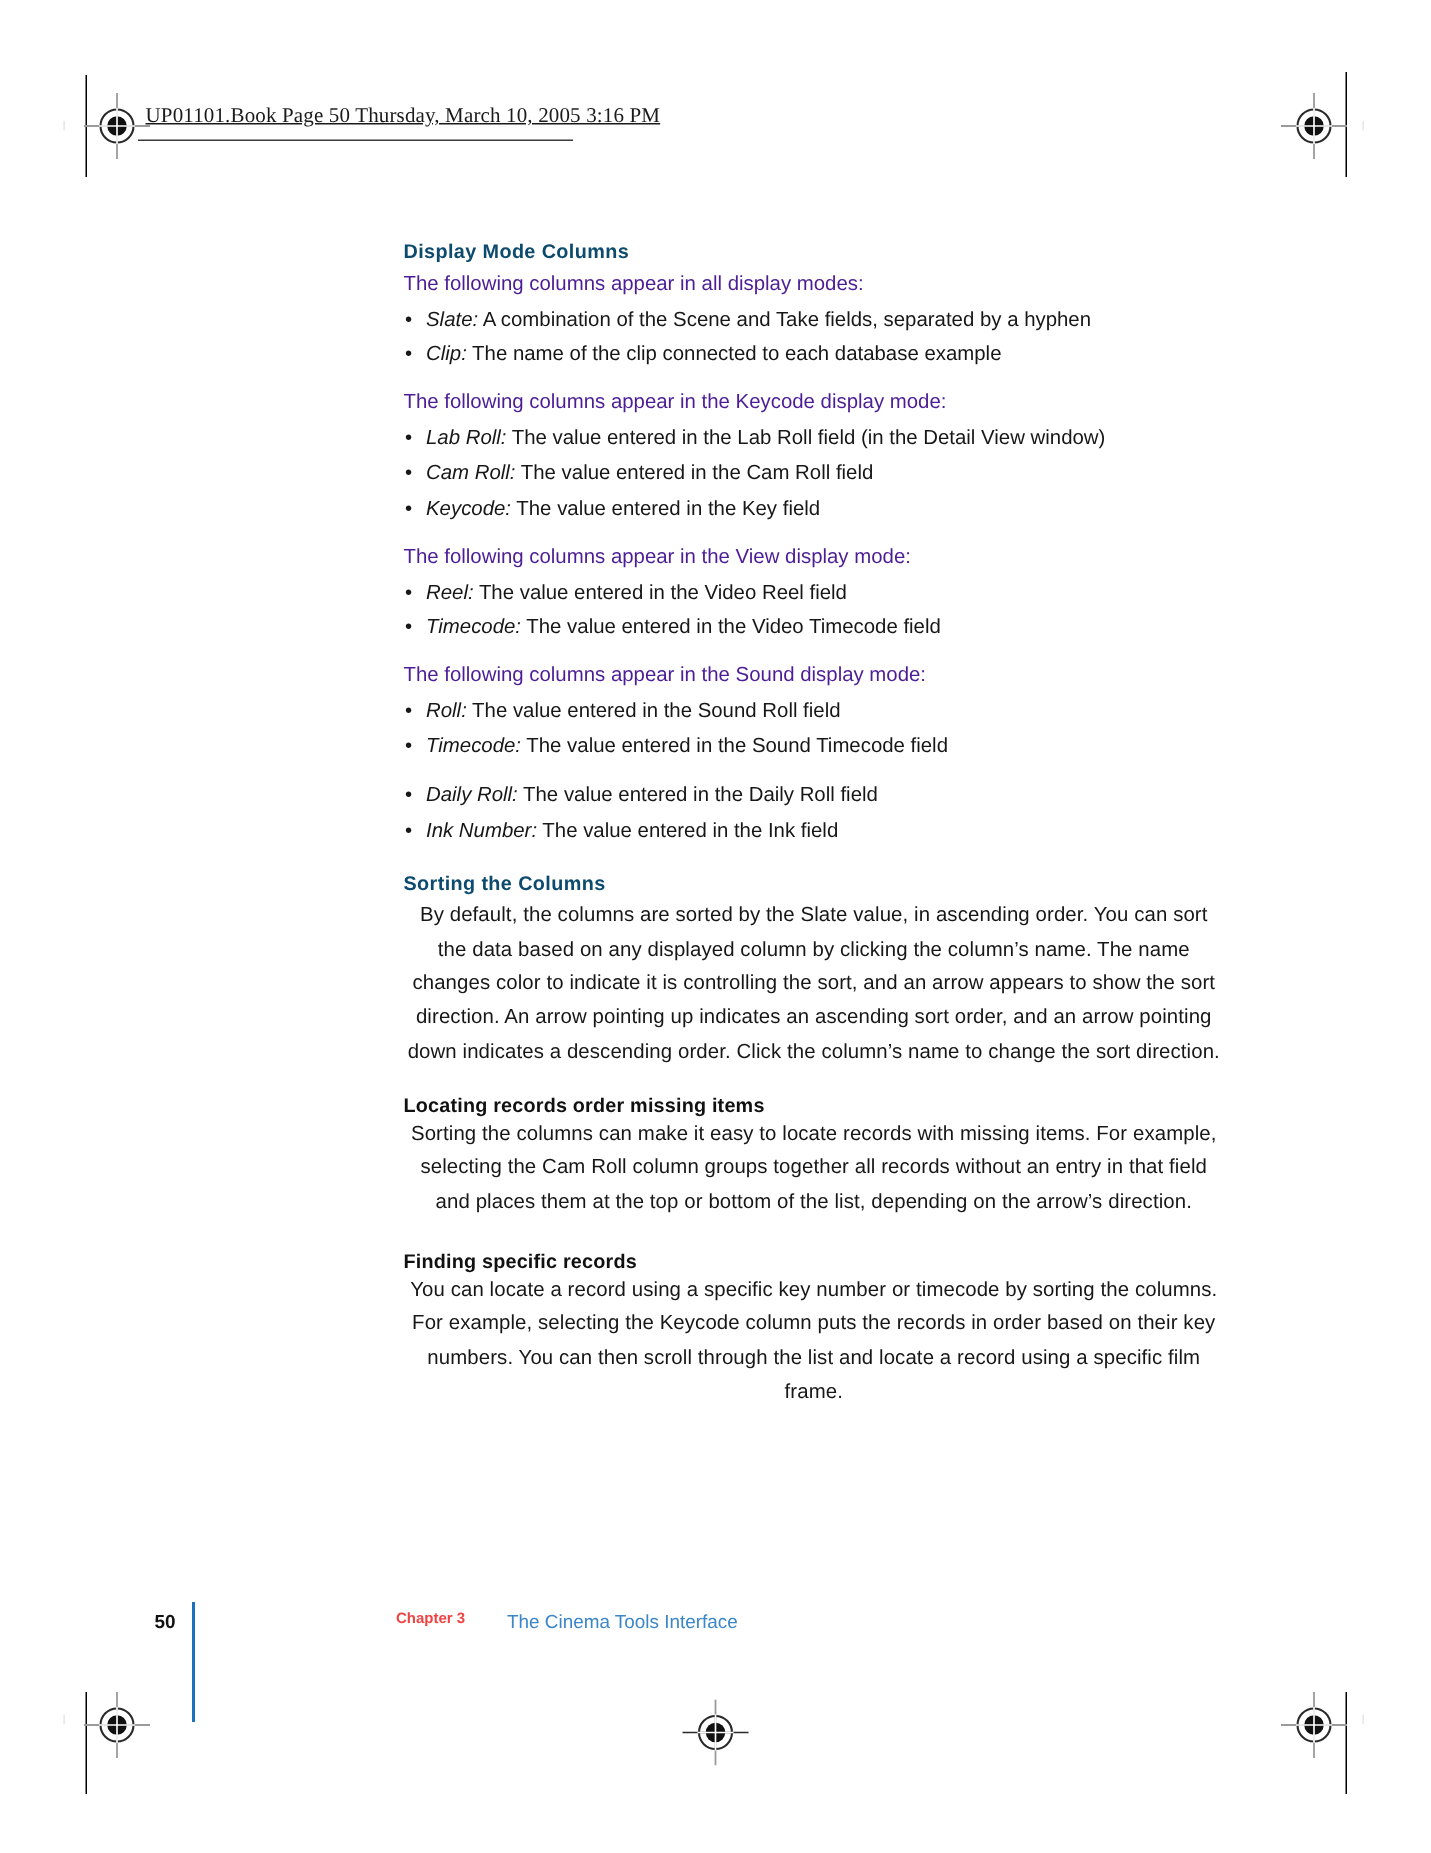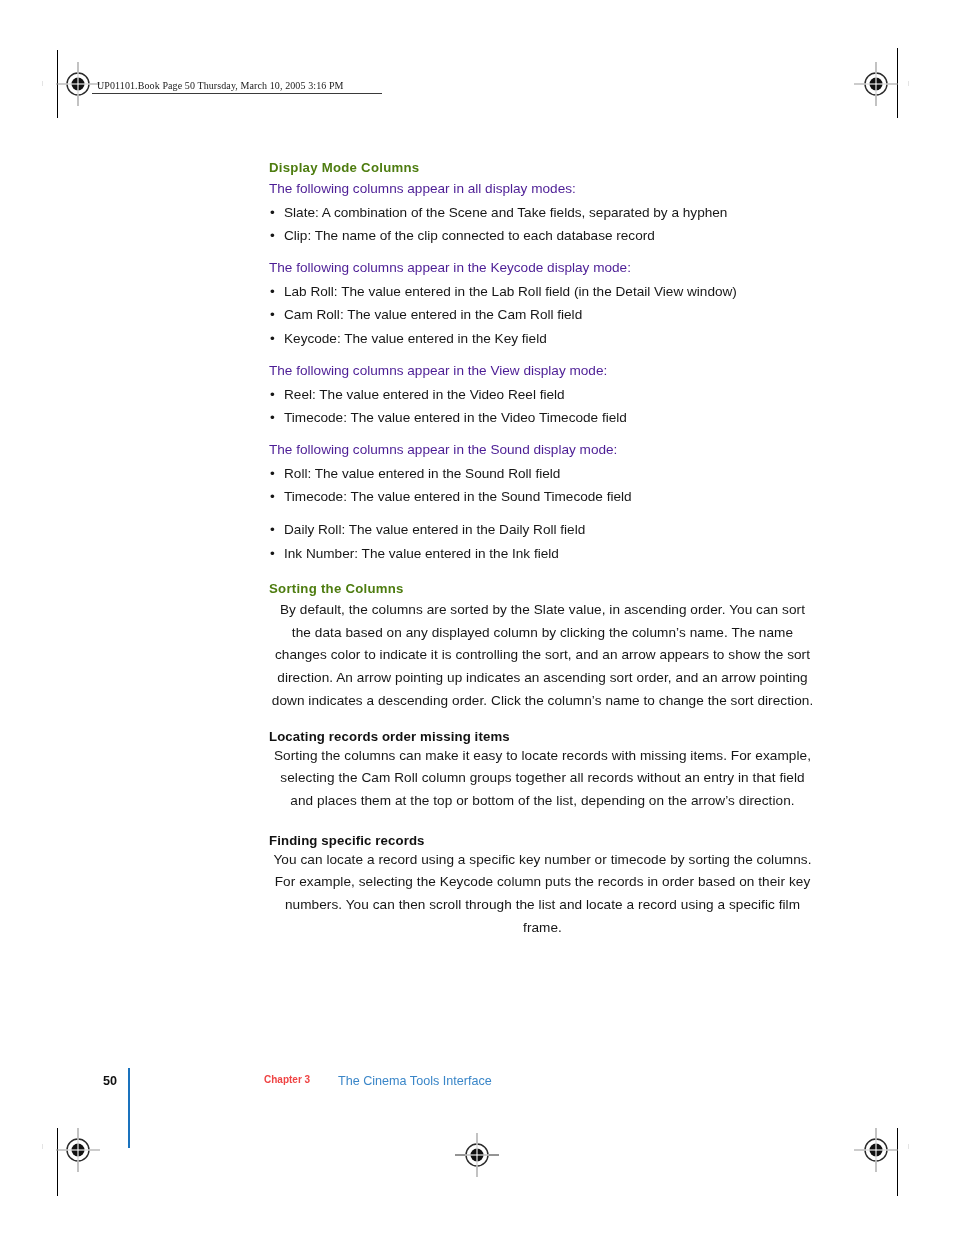--- a/index.html
+++ b/index.html
@@ -32,26 +32,27 @@
     position: absolute;
     font-size: 7px;
     color: #b8b8b8;
     font-family: "Liberation Serif", serif;
   }
 
   
   .slug {
     position: absolute;
     left: 97px;
-    top: 80px;
+    top: 70px;
     font-family: "Liberation Serif", serif;
-    font-size: 10px;
+    font-size: 14px;
     color: #1a1a1a;
     white-space: nowrap;
     letter-spacing: 0.1px;
+    text-decoration: underline;
   }
   .slug-rule {
     position: absolute;
     left: 92px;
     top: 93px;
     width: 290px;
     height: 1px;
     background: #3a3a3a;
   }
 
@@ -59,21 +60,21 @@
   .content {
     position: absolute;
     left: 269px;
     top: 160px;
     width: 547px;
   }
   h2.section-head {
     margin: 0 0 3px 0;
     font-size: 13.2px;
     font-weight: bold;
-    color: #4d7c0f;
+    color: #0c4a6e;
     letter-spacing: 0.02em;
   }
   h3.sub-head {
     margin: 0 0 1px 0;
     font-size: 13.2px;
     font-weight: bold;
     color: #111111;
     letter-spacing: 0.01em;
   }
   p.para {
@@ -104,20 +105,21 @@
   }
   ul.bullets li .bullet-dot {
     position: absolute;
     left: 1px;
     top: 0;
     font-size: 13.6px;
     line-height: 23.3px;
     color: #171717;
   }
   ul.bullets li .term {
+    font-style: italic;
   }
   .spacer-sm { height: 10px; }
   .spacer-md { height: 16px; }
   .spacer-lg { height: 20px; }
 
   
   .footer {
     position: absolute;
     left: 0;
     top: 1068px;
@@ -223,21 +225,21 @@
 
   <div class="content">
 
     <h2 class="section-head">Display Mode Columns</h2>
     <p class="lead-in">The following columns appear in all display modes:</p>
     <ul class="bullets">
       <li>
         <span class="bullet-dot">•</span><span class="term">Slate:</span><span> A combination of the Scene and Take fields, separated by a hyphen</span>
       </li>
       <li>
-        <span class="bullet-dot">•</span><span class="term">Clip:</span><span> The name of the clip connected to each database record</span>
+        <span class="bullet-dot">•</span><span class="term">Clip:</span><span> The name of the clip connected to each database example</span>
       </li>
     </ul>
 
     <div class="spacer-sm"></div>
 
     <p class="lead-in">The following columns appear in the Keycode display mode:</p>
     <ul class="bullets">
       <li>
         <span class="bullet-dot">•</span><span class="term">Lab Roll:</span><span> The value entered in the Lab Roll field (in the Detail View window)</span>
       </li>

